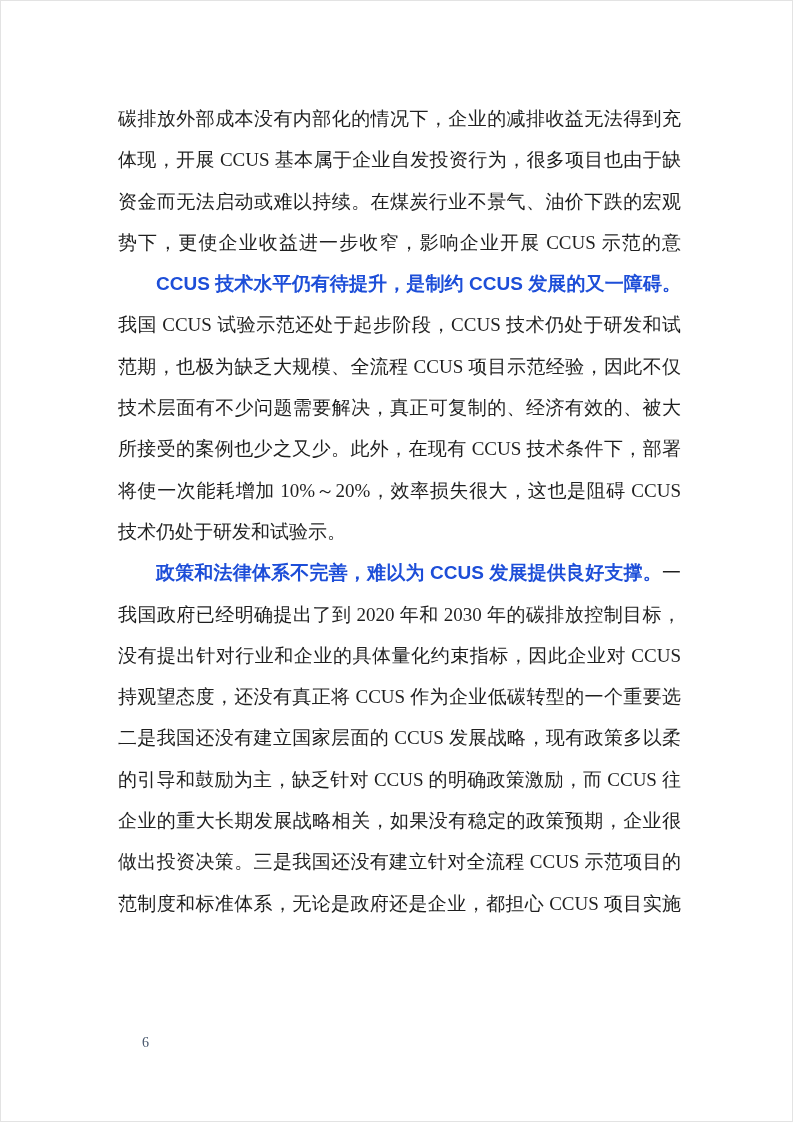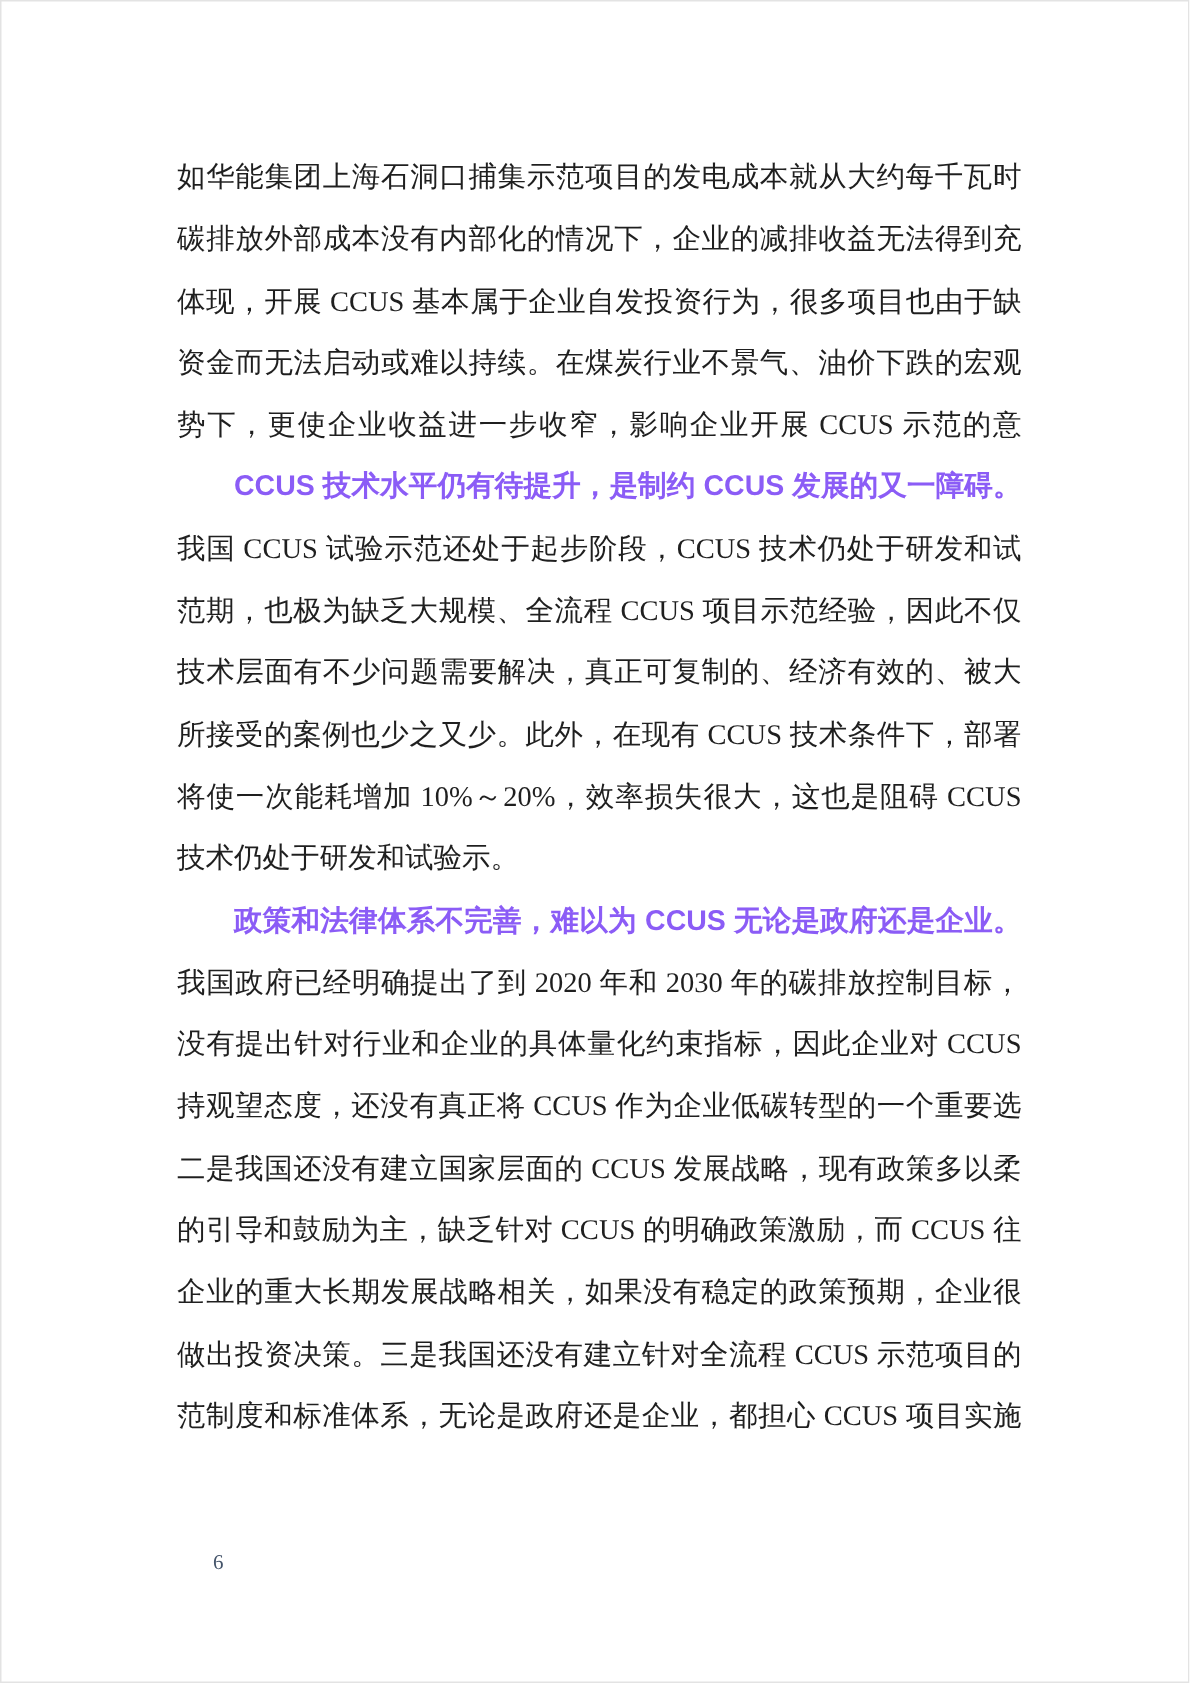--- a/index.html
+++ b/index.html
@@ -39,61 +39,60 @@
   }
   .line.no-stretch {
     text-align-last: left;
   }
   .line.indent {
     padding-left: 38px;
   }
   .bold {
     font-family: "Liberation Sans", "DejaVu Sans", sans-serif;
     font-weight: bold;
-    color: #8b5cf6;
+    color: #1d4ed8;
   }
   .footer {
     position: absolute;
     left: 141px;
     top: 1033px;
     font-size: 14px;
     line-height: 18px;
     color: #44546a;
     font-family: "Liberation Serif", "DejaVu Serif", serif;
   }
 </style>
 </head>
 <body>
 
 <div class="page">
   <div class="body-text">
 
     <div class="para">
-      <div class="line">如华能集团上海石洞口捕集示范项目的发电成本就从大约每千瓦时</div>
       <div class="line">碳排放外部成本没有内部化的情况下，企业的减排收益无法得到充分</div>
       <div class="line">体现，开展 CCUS 基本属于企业自发投资行为，很多项目也由于缺乏</div>
       <div class="line">资金而无法启动或难以持续。在煤炭行业不景气、油价下跌的宏观形</div>
       <div class="line no-stretch">势下，更使企业收益进一步收窄，影响企业开展 CCUS 示范的意愿。</div>
     </div>
 
     <div class="para">
       <div class="line indent">
         <span class="bold">CCUS 技术水平仍有待提升，是制约 CCUS 发展的又一障碍。</span>
       </div>
       <div class="line">我国 CCUS 试验示范还处于起步阶段，CCUS 技术仍处于研发和试验示</div>
       <div class="line">范期，也极为缺乏大规模、全流程 CCUS 项目示范经验，因此不仅在</div>
       <div class="line">技术层面有不少问题需要解决，真正可复制的、经济有效的、被大众</div>
       <div class="line">所接受的案例也少之又少。此外，在现有 CCUS 技术条件下，部署 CCUS</div>
       <div class="line">将使一次能耗增加 10%～20%，效率损失很大，这也是阻碍 CCUS 技术</div>
       <div class="line no-stretch">技术仍处于研发和试验示。</div>
     </div>
 
     <div class="para">
       <div class="line indent">
-        <span class="bold">政策和法律体系不完善，难以为 CCUS 无论是政府还是企业。</span><span>一是</span>
+        <span class="bold">政策和法律体系不完善，难以为 CCUS 发展提供良好支撑。</span><span>一是</span>
       </div>
       <div class="line">我国政府已经明确提出了到 2020 年和 2030 年的碳排放控制目标，但</div>
       <div class="line">没有提出针对行业和企业的具体量化约束指标，因此企业对 CCUS 多</div>
       <div class="line">持观望态度，还没有真正将 CCUS 作为企业低碳转型的一个重要选择。</div>
       <div class="line">二是我国还没有建立国家层面的 CCUS 发展战略，现有政策多以柔性</div>
       <div class="line">的引导和鼓励为主，缺乏针对 CCUS 的明确政策激励，而 CCUS 往往和</div>
       <div class="line">企业的重大长期发展战略相关，如果没有稳定的政策预期，企业很难</div>
       <div class="line">做出投资决策。三是我国还没有建立针对全流程 CCUS 示范项目的规</div>
       <div class="line">范制度和标准体系，无论是政府还是企业，都担心 CCUS 项目实施的</div>
     </div>

